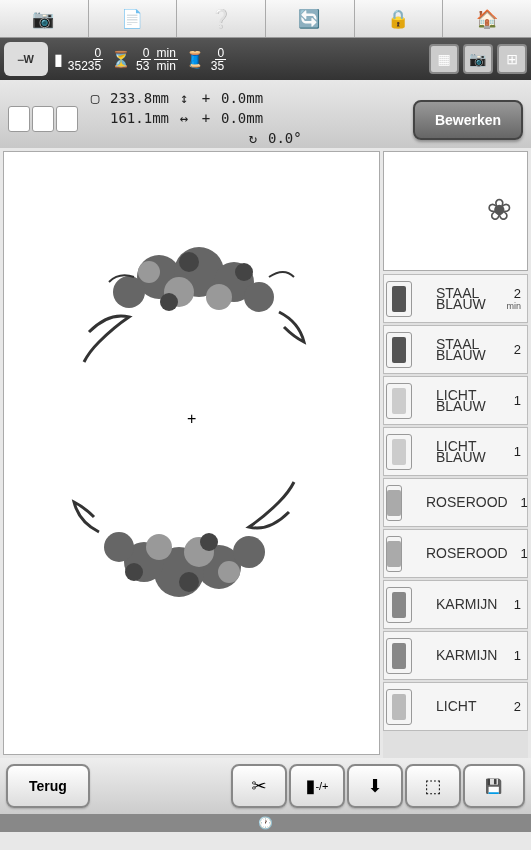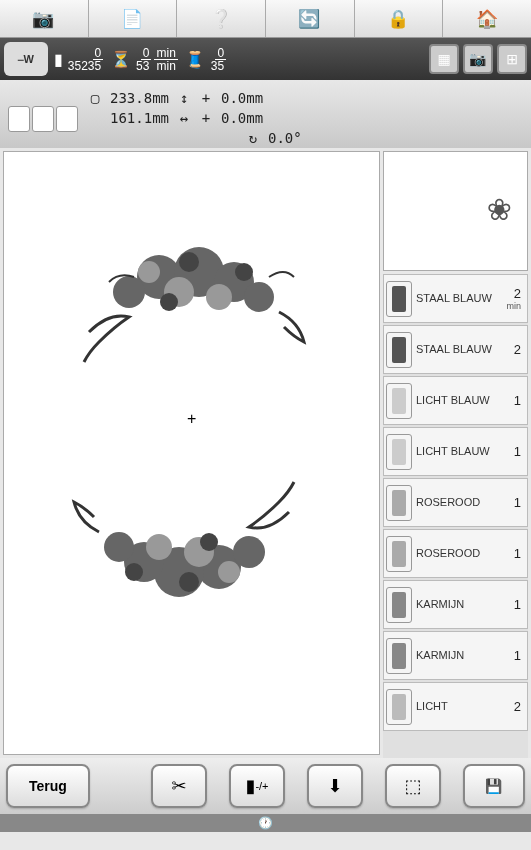--- a/index.html
+++ b/index.html
@@ -201,42 +201,43 @@
   justify-content: center;
   position: relative;
 }
 .spool .core {
   width: 14px;
   height: 26px;
   border-radius: 2px;
 }
 .thread-name {
   flex: 1;
-  font-size: 11px;
+  font-size: 14px;
   line-height: 11px;
   color: #333;
+  margin-left: 20px;
 }
 .thread-val {
   font-size: 13px;
   color: #222;
   text-align: right;
   min-width: 20px;
 }
 .thread-unit {
   font-size: 9px;
   color: #555;
 }
 
 .bottombar {
   height: 56px;
   background: linear-gradient(#eee, #ccc);
   display: flex;
   align-items: center;
   padding: 4px 6px;
-  gap: 22px;
+  gap: 2px;
 }
 .btn {
   height: 44px;
   background: linear-gradient(#fff, #ddd);
   border: 2px solid #888;
   border-radius: 8px;
   display: flex;
   align-items: center;
   justify-content: center;
   font-size: 14px;
@@ -334,20 +335,21 @@
         <span class="sym">↔</span>
         <span class="sym">+</span>
         <span>0.0mm</span>
       </div>
     <div class="row">
         <span style="width:150px"></span>
         <span class="sym">↻</span>
         <span>0.0°</span>
       </div>
   </div>
+  <div class="edit-btn">Bewerken</div>
 </div>
 
 <div class="main">
   <div class="canvas-area">
     <div class="design top">
       <svg viewBox="0 0 260 160" width="260" height="160">
         <g fill="#666">
             <circle cx="100" cy="55" r="22"></circle>
             <circle cx="140" cy="50" r="25"></circle>
             <circle cx="175" cy="60" r="20"></circle>

